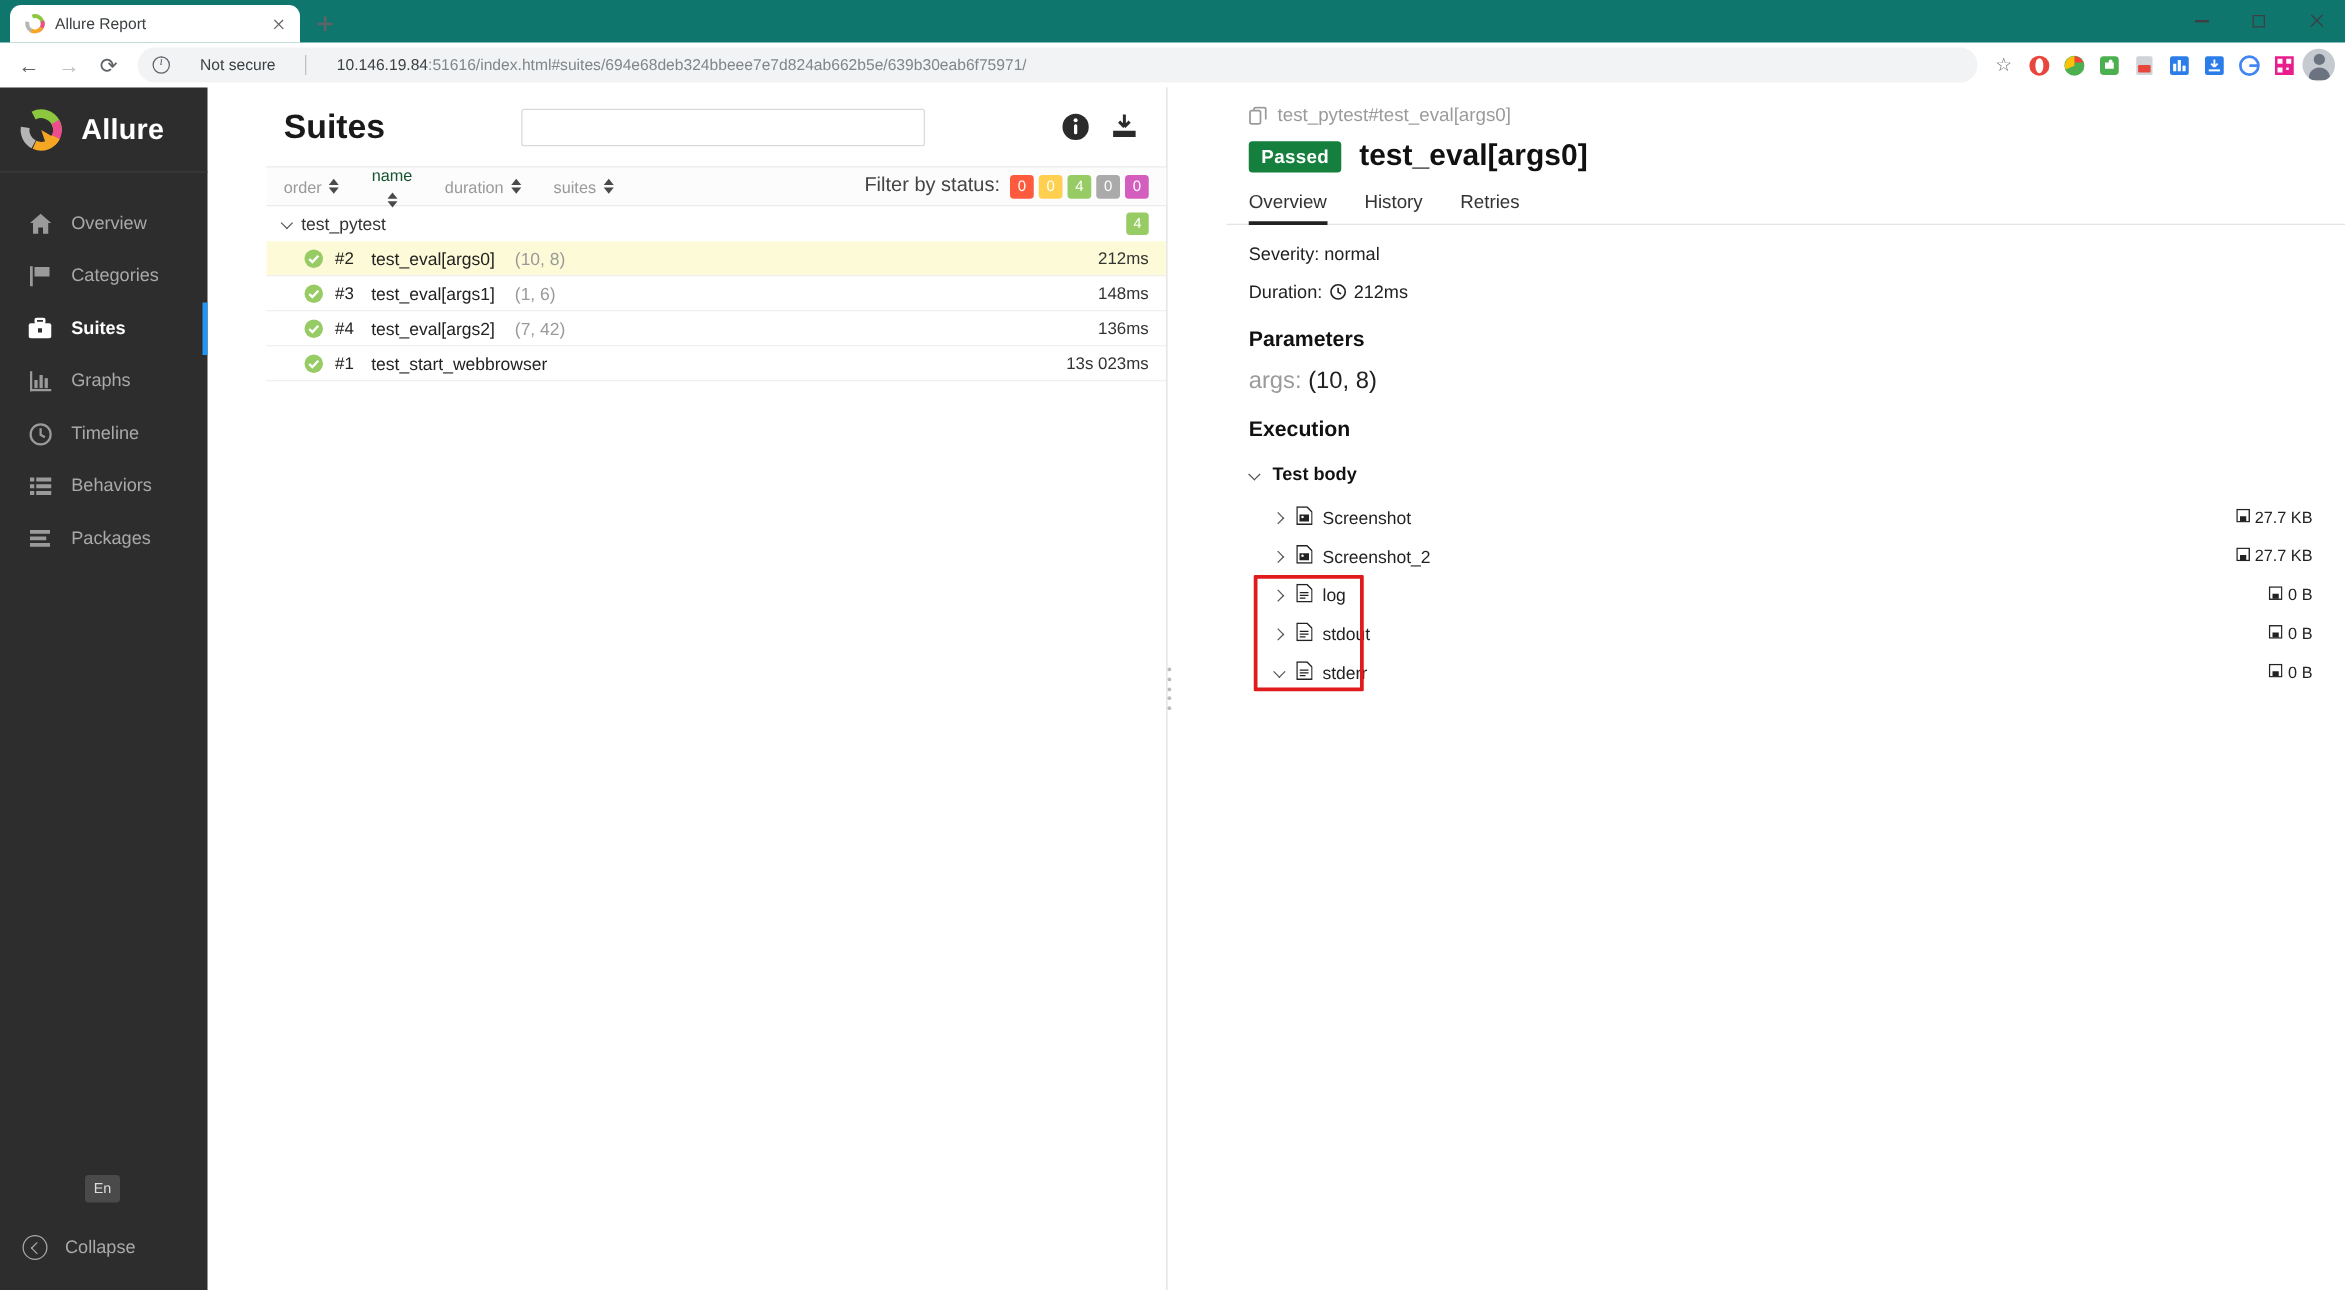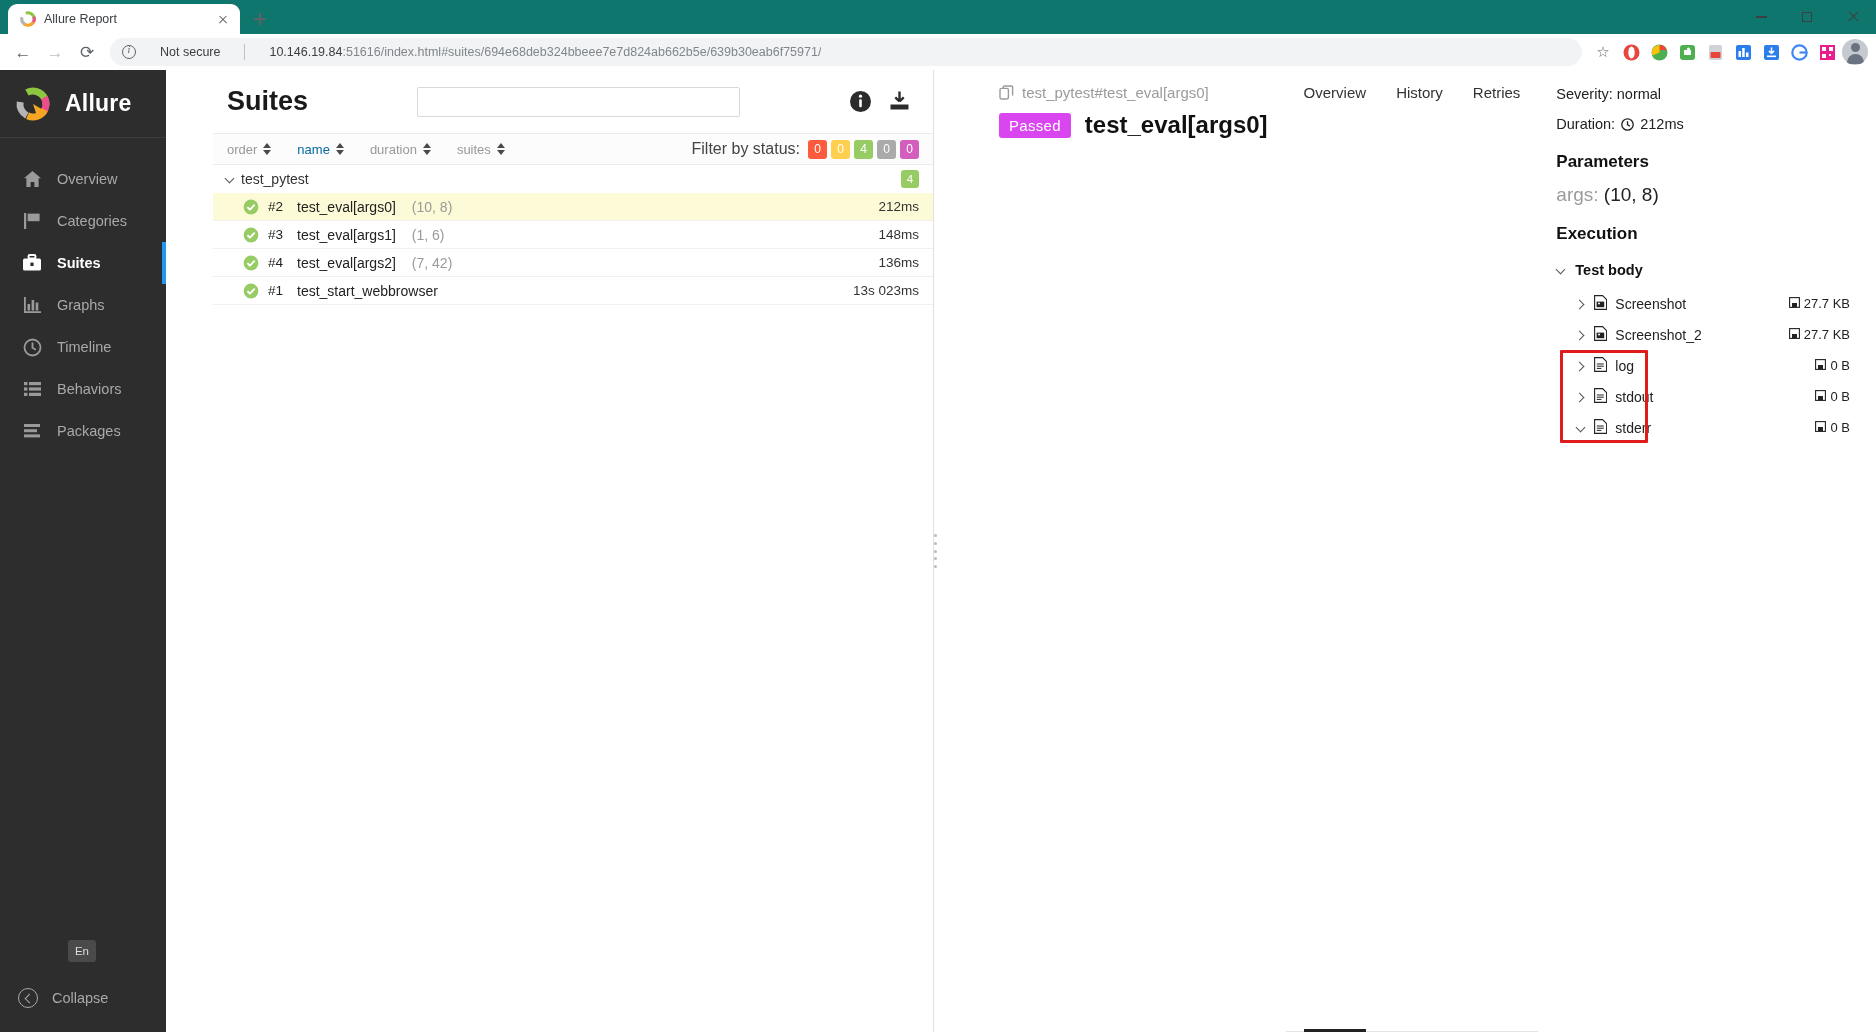--- a/index.html
+++ b/index.html
@@ -162,21 +162,21 @@
 
   .sortbar {
     height: 32px; border-top: 1px solid #ececec; border-bottom: 1px solid #ececec;
     display: flex; align-items: center; padding: 0 14px; gap: 0; flex: 0 0 32px;
     background: #fcfcfc;
   }
   .sort {
     display: flex; align-items: center; gap: 6px; font-size: 13px; color: #999;
     cursor: pointer; margin-right: 26px;
   }
-  .sort.active { color: #0369a1; }
+  .sort.active { color: #14532d; flex-direction: column; }
   .sort-arrows {
     display: flex; flex-direction: column; gap: 2px; line-height: 0;
   }
   .ar-up, .ar-dn { width: 0; height: 0; border-left: 4px solid transparent; border-right: 4px solid transparent; }
   .ar-up { border-bottom: 5px solid #4a4a4a; }
   .ar-dn { border-top: 5px solid #4a4a4a; }
   .filter-zone { margin-left: auto; display: flex; align-items: center; gap: 4px; }
   .filter-label { font-size: 16px; color: #444; margin-right: 4px; }
   .sbadge {
     min-width: 19px; height: 19px; border-radius: 3px; color: #fff; font-size: 12px;
@@ -216,29 +216,29 @@
   .test-dur { margin-left: auto; color: #333; font-size: 13.5px; }
 
   .splitter {
     position: absolute; right: -6px; top: 50%; transform: translateY(-50%);
     width: 5px; height: 34px; display: flex; flex-direction: column; justify-content: space-between;
     cursor: col-resize; z-index: 5;
   }
   .splitter i { display: block; width: 3px; height: 3px; border-radius: 50%; background: #bbb; }
 
   
-  .detail { flex: 1 1 auto; display: flex; flex-direction: row; min-width: 0; }
+  .detail { flex: 1 1 auto; display: flex; flex-direction: column; min-width: 0; }
   .detail-head { padding: 14px 18px 0 18px; }
   .breadcrumb {
     display: flex; align-items: center; gap: 8px; font-size: 15px; color: #9b9b9b;
   }
   .copy-ico { width: 15px; height: 15px; flex: 0 0 15px; }
   .title-row { display: flex; align-items: center; gap: 14px; margin-top: 10px; }
   .passed-badge {
-    background: #d946ef; color: #fff; font-size: 15px; font-weight: normal; padding: 4px 10px;
+    background: #15803d; color: #fff; font-size: 15px; font-weight: bold; padding: 4px 10px;
     border-radius: 3px; letter-spacing: .3px;
   }
   .test-title { font-size: 24px; font-weight: bold; color: #111; }
 
   .tabs {
     display: flex; gap: 30px; padding: 0 18px; margin-top: 14px; border-bottom: 1px solid #e4e4e4;
   }
   .tab-item {
     font-size: 15px; color: #333; padding-bottom: 9px; cursor: pointer; position: relative;
   }

